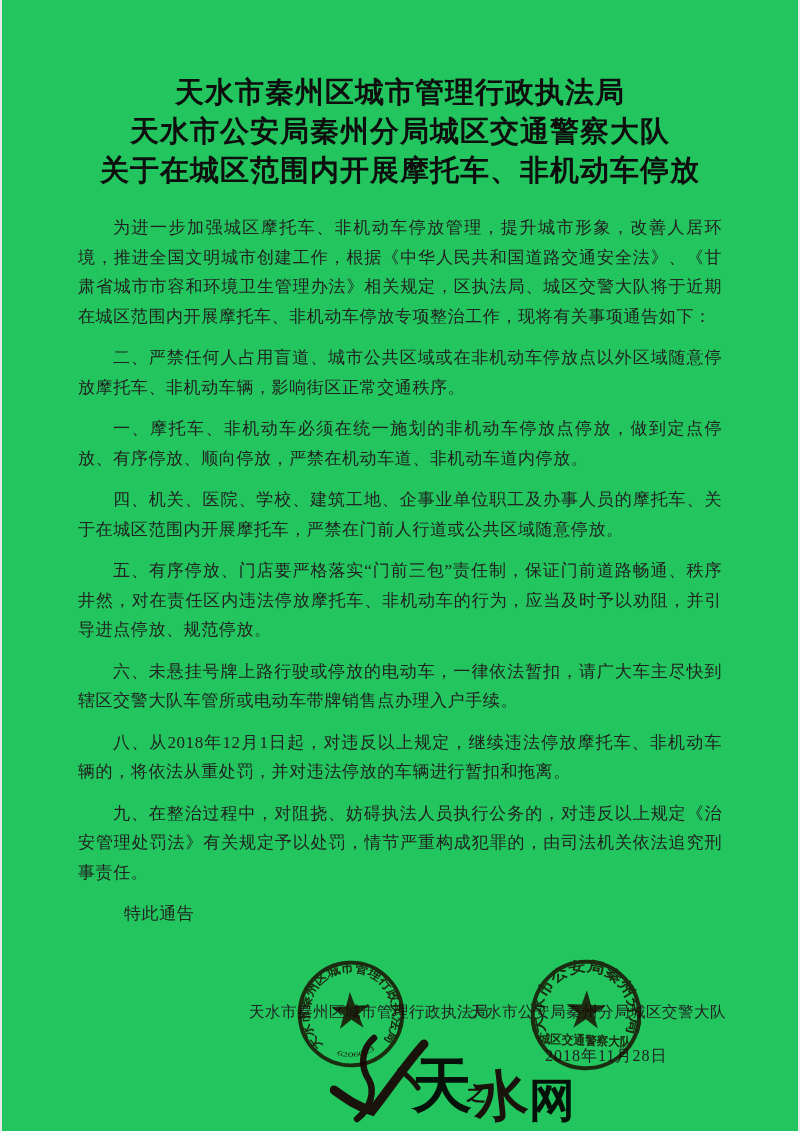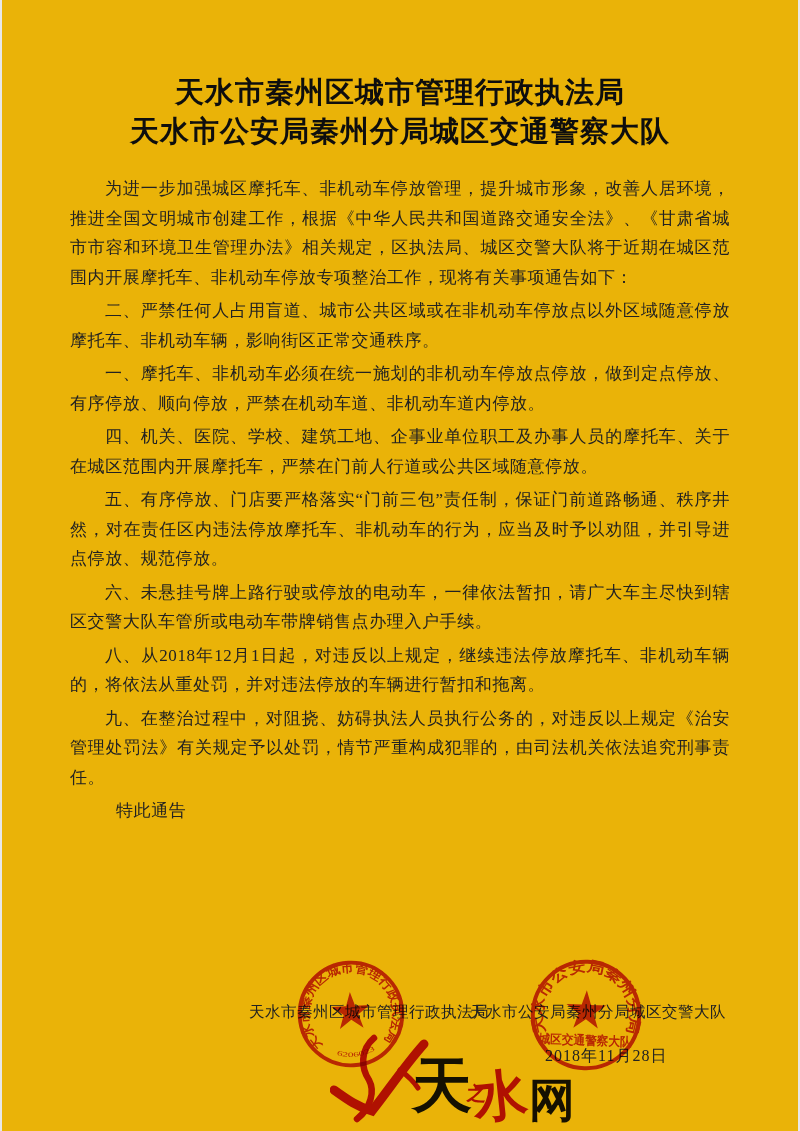--- a/index.html
+++ b/index.html
@@ -1,28 +1,28 @@
 <!DOCTYPE html>
 <html><head>
 <meta charset="utf-8">
 <style>
   html,body{margin:0;padding:0;background:#e8e8e8;}
   .page{
     position:relative;width:796px;height:1131px;margin:0 auto;
-    background:#eab308;color:#1d1d1d;overflow:hidden;
+    background:#22c55e;color:#1d1d1d;overflow:hidden;
     font-family:"Liberation Serif","DejaVu Serif",serif;
   }
   .title-block{
     margin:73px 60px 0;text-align:center;
     font-family:"Liberation Sans","DejaVu Sans",sans-serif;
     font-weight:900;font-size:29px;line-height:39px;color:#0e0e0e;letter-spacing:1px;
   }
   .body-block{margin:23px 64px 0;}
   .body-block p{
-    margin:4px;font-size:17px;line-height:29.5px;letter-spacing:.6px;
+    margin:12px;font-size:17px;line-height:29.5px;letter-spacing:.6px;
     text-align:justify;text-indent:35px;color:#222;
   }
   .body-block p.closing{text-indent:46px;}
   .sig{position:absolute;top:1002px;font-size:15.5px;letter-spacing:.5px;color:#222;white-space:nowrap;}
   .sig-left{left:247px;}
   .sig-right{left:468px;}
   .issue-date{position:absolute;top:1046px;left:543px;font-size:16px;letter-spacing:1px;color:#222;white-space:nowrap;}
   .seal{position:absolute;mix-blend-mode:multiply;opacity:.93;}
   .seal-left{left:294px;top:959px;width:110px;height:110px;transform:rotate(-3deg);}
   .seal-right{left:527px;top:958px;width:114px;height:114px;transform:rotate(2deg);}
@@ -30,20 +30,21 @@
   svg text{font-family:"Liberation Serif","DejaVu Serif",serif;}
 </style>
 </head>
 <body>
 
 <div class="page">
 
   <div class="title-block">
     <div>天水市秦州区城市管理行政执法局</div>
     <div>天水市公安局秦州分局城区交通警察大队</div>
+    <div>关于在城区范围内开展摩托车、非机动车停放</div>
   </div>
 
   <div class="body-block">
     <p>为进一步加强城区摩托车、非机动车停放管理，提升城市形象，改善人居环境，推进全国文明城市创建工作，根据《中华人民共和国道路交通安全法》、《甘肃省城市市容和环境卫生管理办法》相关规定，区执法局、城区交警大队将于近期在城区范围内开展摩托车、非机动车停放专项整治工作，现将有关事项通告如下：</p>
     <p>二、严禁任何人占用盲道、城市公共区域或在非机动车停放点以外区域随意停放摩托车、非机动车辆，影响街区正常交通秩序。</p>
     <p>一、摩托车、非机动车必须在统一施划的非机动车停放点停放，做到定点停放、有序停放、顺向停放，严禁在机动车道、非机动车道内停放。</p>
     <p>四、机关、医院、学校、建筑工地、企事业单位职工及办事人员的摩托车、关于在城区范围内开展摩托车，严禁在门前人行道或公共区域随意停放。</p>
     <p>五、有序停放、门店要严格落实“门前三包”责任制，保证门前道路畅通、秩序井然，对在责任区内违法停放摩托车、非机动车的行为，应当及时予以劝阻，并引导进点停放、规范停放。</p>
     <p>六、未悬挂号牌上路行驶或停放的电动车，一律依法暂扣，请广大车主尽快到辖区交警大队车管所或电动车带牌销售点办理入户手续。</p>
     <p>八、从2018年12月1日起，对违反以上规定，继续违法停放摩托车、非机动车辆的，将依法从重处罚，并对违法停放的车辆进行暂扣和拖离。</p>

